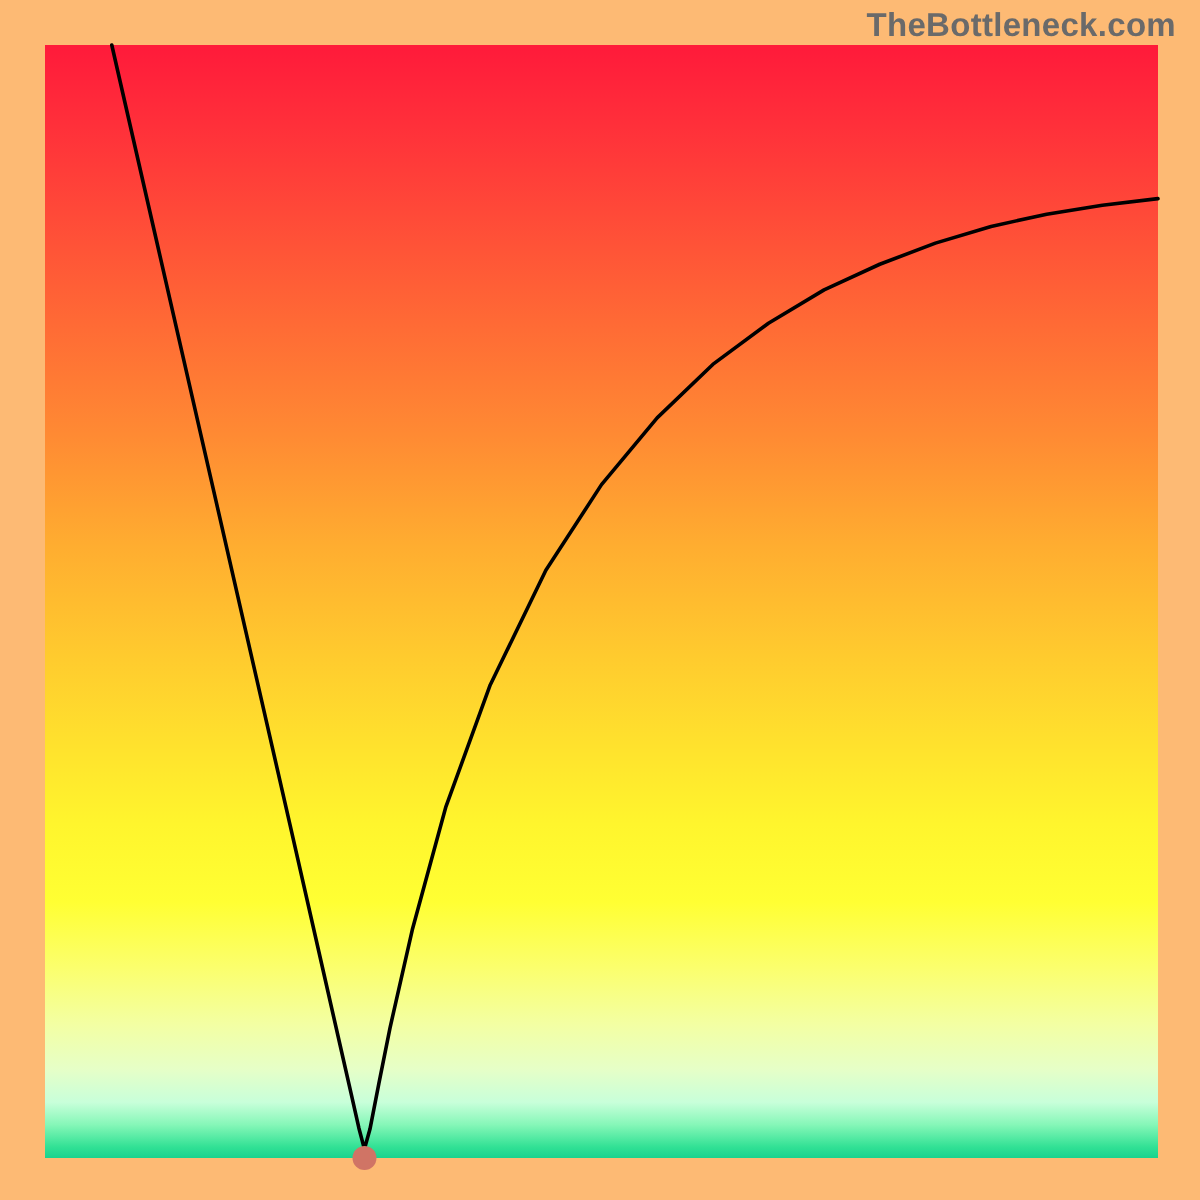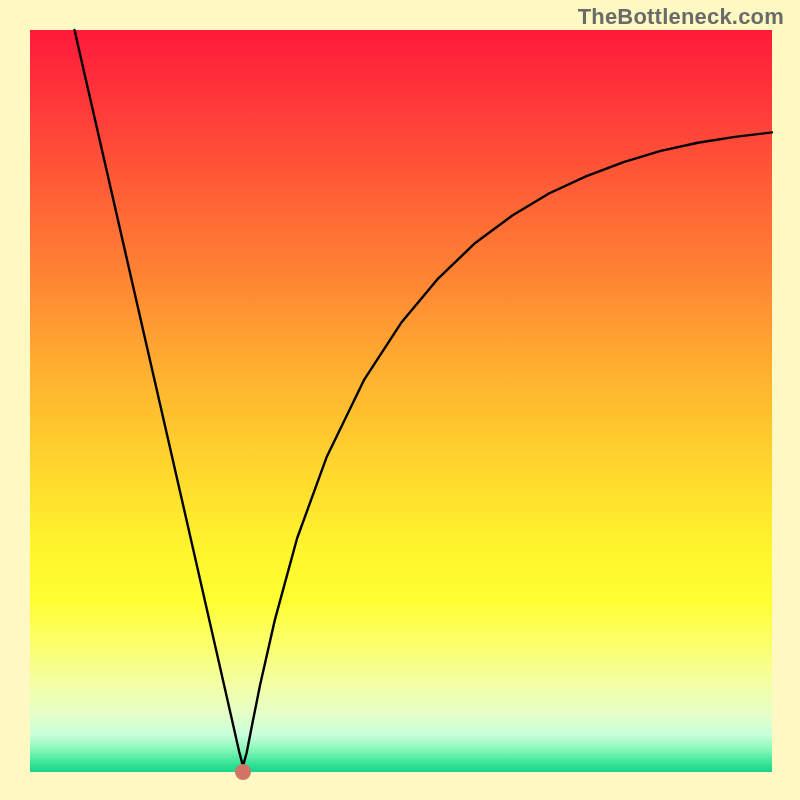--- a/index.html
+++ b/index.html
@@ -7,21 +7,21 @@
     padding: 0;
     width: 800px;
     height: 800px;
     background: #000;
     overflow: hidden;
   }
   .frame {
     position: absolute;
     top: 0; left: 0;
     width: 800px; height: 800px;
-    background: #fef9c3;
+    background: #fdba74;
   }
   .watermark {
     position: absolute;
     top: 4px;
     right: 16px;
     color: #6a6a6a;
     font-family: Arial, Helvetica, sans-serif;
     font-size: 22px;
     font-weight: 600;
     letter-spacing: 0.2px;

